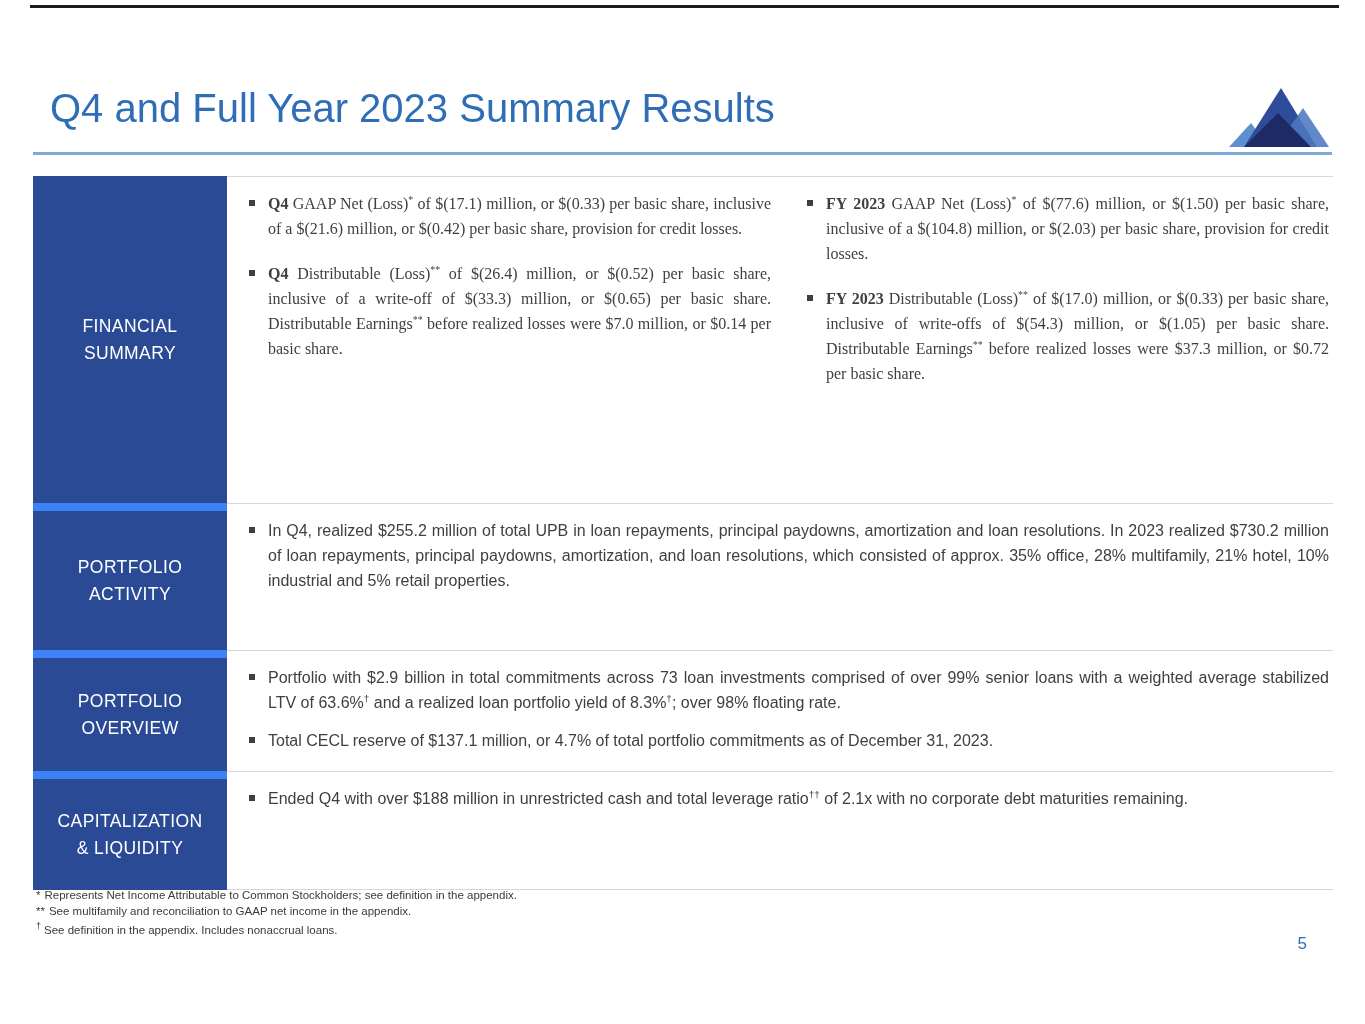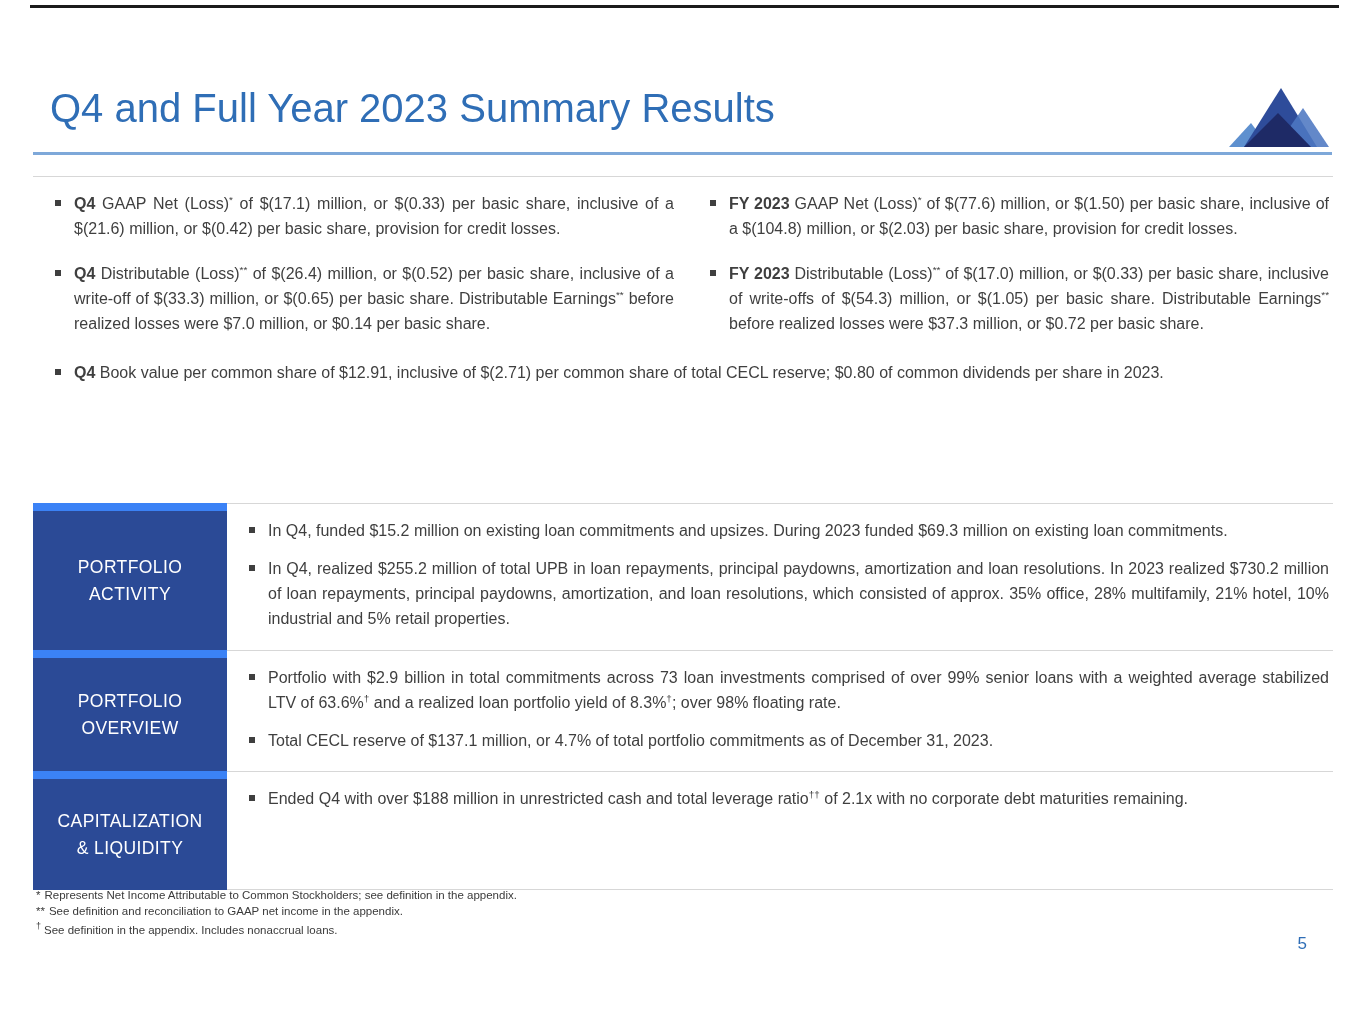--- a/index.html
+++ b/index.html
@@ -28,21 +28,21 @@
     flex:0 0 194px;width:194px;background:var(--sidebar-blue,#2b4a96);
     display:flex;align-items:center;justify-content:center;text-align:center;
   }
   .row + .row .label-cell{border-top:8px solid #3b82f6;}
   .label-text{color:#ffffff;font-size:17.5px;line-height:27px;letter-spacing:0.4px;}
   .content-cell{flex:1;border-top:1px solid #d7d7d7;padding:10px 4px 4px 16px;}
   .row-3 .content-cell{border-bottom:1px solid #d7d7d7;}
   .cols{display:flex;gap:30px;}
   .col{flex:1;min-width:0;}
   .bullet{display:flex;margin:4px 0 13px 6px;}
-  .row-0 .col .bullet{margin-bottom:20px;}
+  .row-0 .col .bullet{margin-bottom:20px;font-family:Liberation Serif, serif;}
   .marker{flex:0 0 6px;width:6px;height:6px;background:#3f3f3f;margin:9px 13px 0 0;}
   .btext{flex:1;font-size:16px;line-height:25px;color:var(--body-text,#3f3f3f);text-align:justify;}
   .btext .bold{font-weight:700;}
   .btext sup{font-size:0.62em;line-height:0;}
   .footnotes{position:absolute;left:36px;top:888px;}
   .fn-line{font-size:11.5px;line-height:15.5px;color:#3a3a3a;}
   .fn-mark{margin-right:4px;}
   .fn-mark.sup{vertical-align:super;font-size:9px;margin-right:3px;}
   .page-number{position:absolute;top:934px;right:58px;font-size:17px;color:var(--accent,#2f6eb6);}
 </style>
@@ -58,20 +58,23 @@
     <polygon class="tri-left" points="2,64 42,64 24,40"></polygon>
     <polygon class="tri-main" points="54,5 17,64 90,64"></polygon>
     <polygon class="tri-right" points="76,25 49,64 102,64" fill-opacity="0.88"></polygon>
     <polygon class="tri-dark" points="51,30 17,64 84,64"></polygon>
   </svg>
 
   <div class="title-rule"></div>
 
   <div class="table">
       <div class="row row-0">
+        <div class="label-cell">
+          <div class="label-text">FINANCIAL<br>SUMMARY</div>
+        </div>
         <div class="content-cell">
           <div class="cols">
             <div class="col">
               <div class="bullet">
                 <span class="marker"></span>
                 <span class="btext"><span class="bold">Q4</span><span> GAAP Net (Loss)</span><sup>*</sup><span> of $(17.1) million, or $(0.33) per basic share, inclusive of a $(21.6) million, or $(0.42) per basic share, provision for credit losses.</span></span>
               </div>
               <div class="bullet">
                 <span class="marker"></span>
                 <span class="btext"><span class="bold">Q4</span><span> Distributable (Loss)</span><sup>**</sup><span> of $(26.4) million, or $(0.52) per basic share, inclusive of a write-off of $(33.3) million, or $(0.65) per basic share. Distributable Earnings</span><sup>**</sup><span> before realized losses were $7.0 million, or $0.14 per basic share.</span></span>
@@ -81,35 +84,27 @@
               <div class="bullet">
                 <span class="marker"></span>
                 <span class="btext"><span class="bold">FY 2023</span><span> GAAP Net (Loss)</span><sup>*</sup><span> of $(77.6) million, or $(1.50) per basic share, inclusive of a $(104.8) million, or $(2.03) per basic share, provision for credit losses.</span></span>
               </div>
               <div class="bullet">
                 <span class="marker"></span>
                 <span class="btext"><span class="bold">FY 2023</span><span> Distributable (Loss)</span><sup>**</sup><span> of $(17.0) million, or $(0.33) per basic share, inclusive of write-offs of $(54.3) million, or $(1.05) per basic share. Distributable Earnings</span><sup>**</sup><span> before realized losses were $37.3 million, or $0.72 per basic share.</span></span>
               </div>
             </div>
           </div>
-          <div class="bullet">
-            <span class="marker"></span>
-            <span class="btext"><span class="bold">Q4</span><span> Book value per common share of $12.91, inclusive of $(2.71) per common share of total CECL reserve; $0.80 of common dividends per share in 2023.</span></span>
-          </div>
         </div>
       </div>
       <div class="row row-1">
         <div class="label-cell">
           <div class="label-text">PORTFOLIO<br>ACTIVITY</div>
         </div>
         <div class="content-cell">
-          <div class="bullet">
-            <span class="marker"></span>
-            <span class="btext"><span>In Q4, funded $15.2 million on existing loan commitments and upsizes. During 2023 funded $69.3 million on existing loan commitments.</span></span>
-          </div>
           <div class="bullet">
             <span class="marker"></span>
             <span class="btext"><span>In Q4, realized $255.2 million of total UPB in loan repayments, principal paydowns, amortization and loan resolutions. In 2023 realized $730.2 million of loan repayments, principal paydowns, amortization, and loan resolutions, which consisted of approx. 35% office, 28% multifamily, 21% hotel, 10% industrial and 5% retail properties.</span></span>
           </div>
         </div>
       </div>
       <div class="row row-2">
         <div class="label-cell">
           <div class="label-text">PORTFOLIO<br>OVERVIEW</div>
         </div>
@@ -132,18 +127,18 @@
           <div class="bullet">
             <span class="marker"></span>
             <span class="btext"><span>Ended Q4 with over $188 million in unrestricted cash and total leverage ratio</span><sup>††</sup><span> of 2.1x with no corporate debt maturities remaining.</span></span>
           </div>
         </div>
       </div>
     </div>
 
   <div class="footnotes">
       <div class="fn-line"><span class="fn-mark">*</span><span class="fn-text">Represents Net Income Attributable to Common Stockholders; see definition in the appendix.</span></div>
-      <div class="fn-line"><span class="fn-mark">**</span><span class="fn-text">See definition and reconciliation to GAAP net income in the appendix.</span></div>
+      <div class="fn-line"><span class="fn-mark">**</span><span class="fn-text">See multifamily and reconciliation to GAAP net income in the appendix.</span></div>
       <div class="fn-line"><span class="fn-mark sup">†</span><span class="fn-text">See definition in the appendix. Includes nonaccrual loans.</span></div>
     </div>
 
   <div class="page-number">5</div>
 </div>
 
 </body></html>

